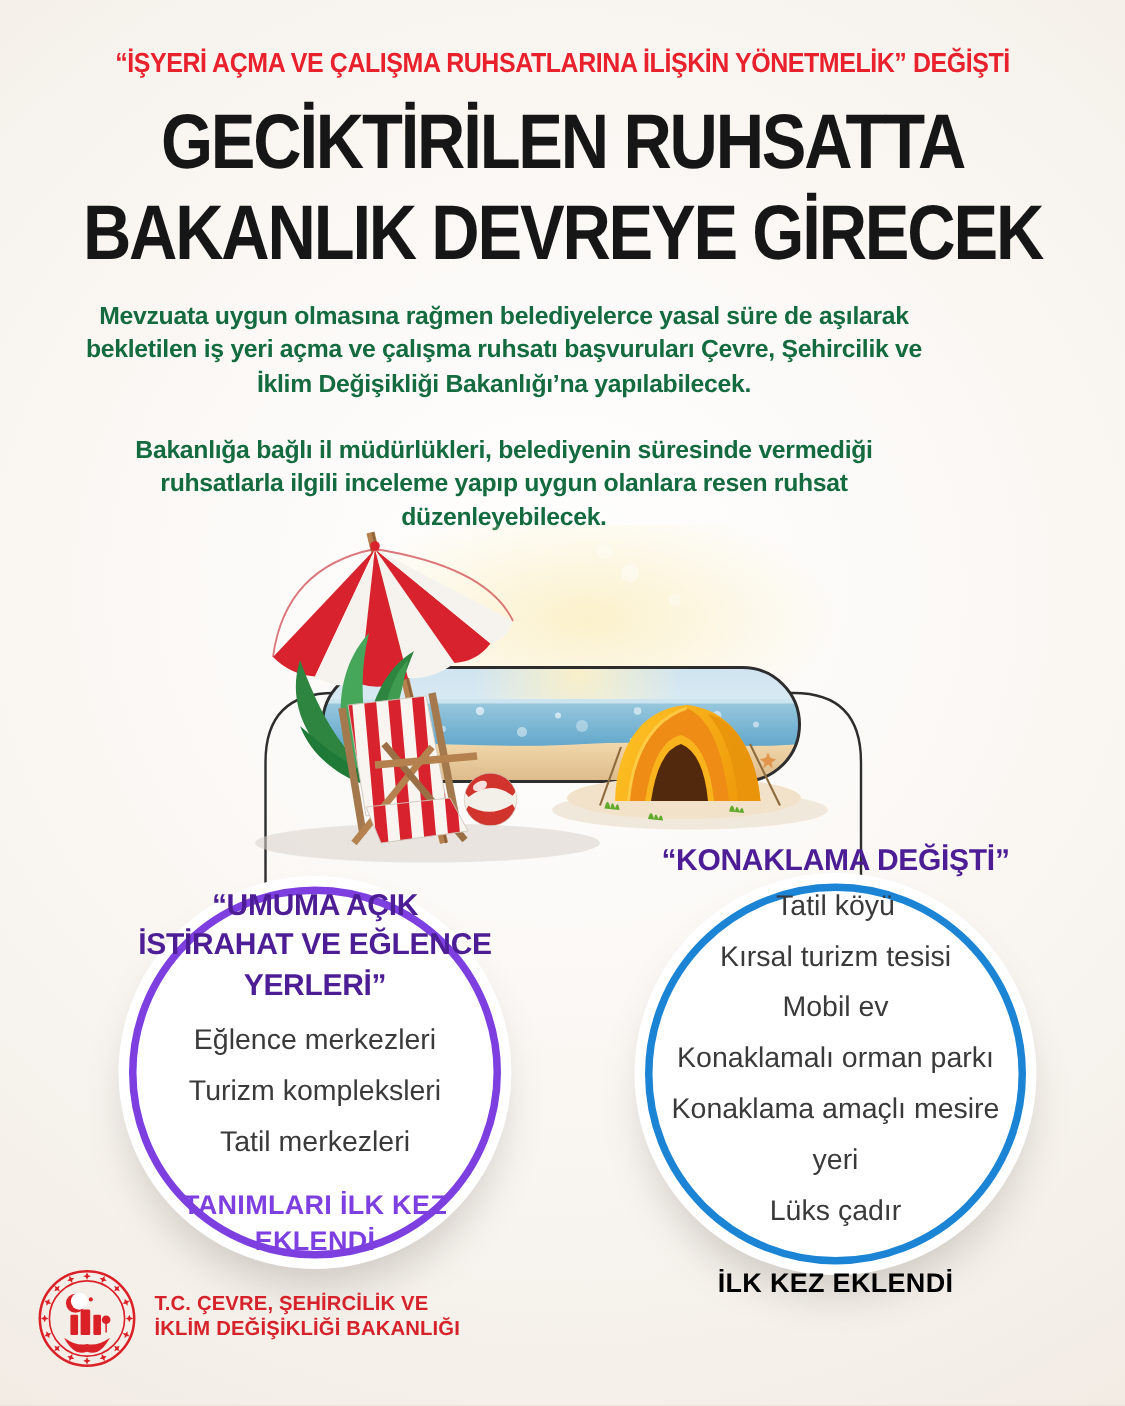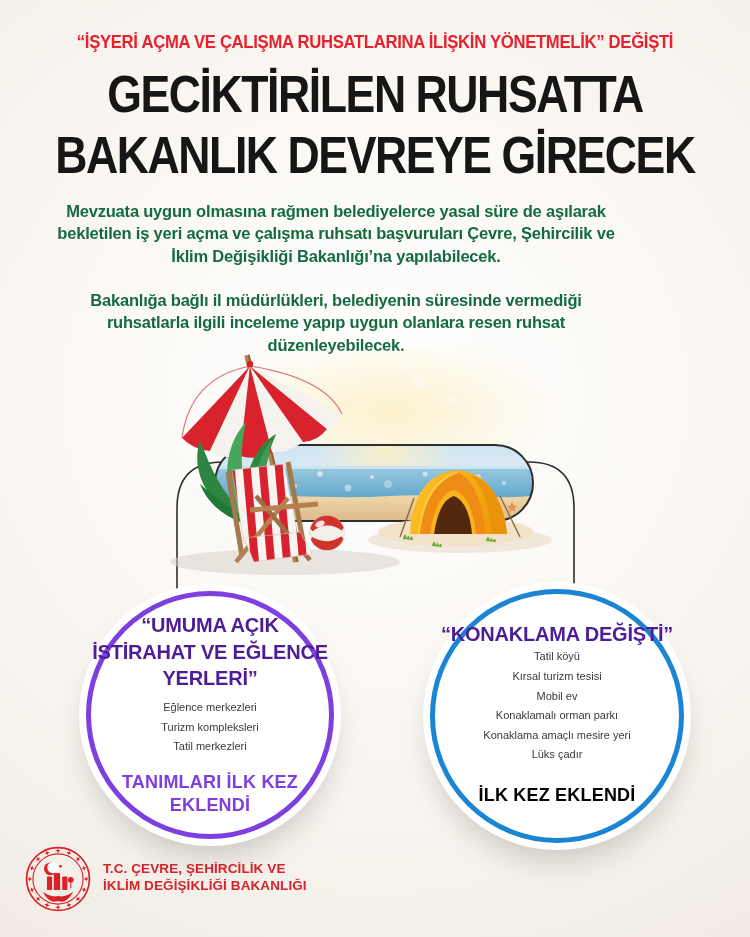--- a/index.html
+++ b/index.html
@@ -32,21 +32,21 @@
     box-shadow:0 0 0 7px #ffffff, 0 18px 28px rgba(104,96,88,0.28);
     display:flex;flex-direction:column;align-items:center;justify-content:center;
     text-align:center;
   }
   .bubble-left{left:86px;top:591px;width:238px;height:238px;border:5px solid #7e3fe0;}
   .bubble-right{left:430px;top:589px;width:244px;height:244px;border:5px solid #1b84d4;}
   .bubble-title{
     color:#4c1d95;font-weight:700;font-size:20px;line-height:1.32;
     white-space:pre-line;margin-bottom:7px;letter-spacing:-0.2px;
   }
-  .bubble-item{color:#3a3a3a;font-size:11px;line-height:1.78;}
+  .bubble-item{color:#3a3a3a;font-size:19px;line-height:1.78;}
   .bubble-note{font-weight:700;font-size:18px;line-height:1.3;white-space:pre-line;margin-top:14px;letter-spacing:0.2px;}
   .bubble-left .bubble-note{color:#7e3fe0;}
   .bubble-right .bubble-note{color:#000000;margin-top:14px;line-height:1.78;}
   .footer-logo{position:absolute;left:24px;top:845px;width:68px;height:68px;}
   .ministry{
     position:absolute;left:103px;top:861px;
     color:#d6232b;font-weight:700;font-size:13.5px;line-height:1.24;
     letter-spacing:0.1px;white-space:pre-line;
   }
 </style>

